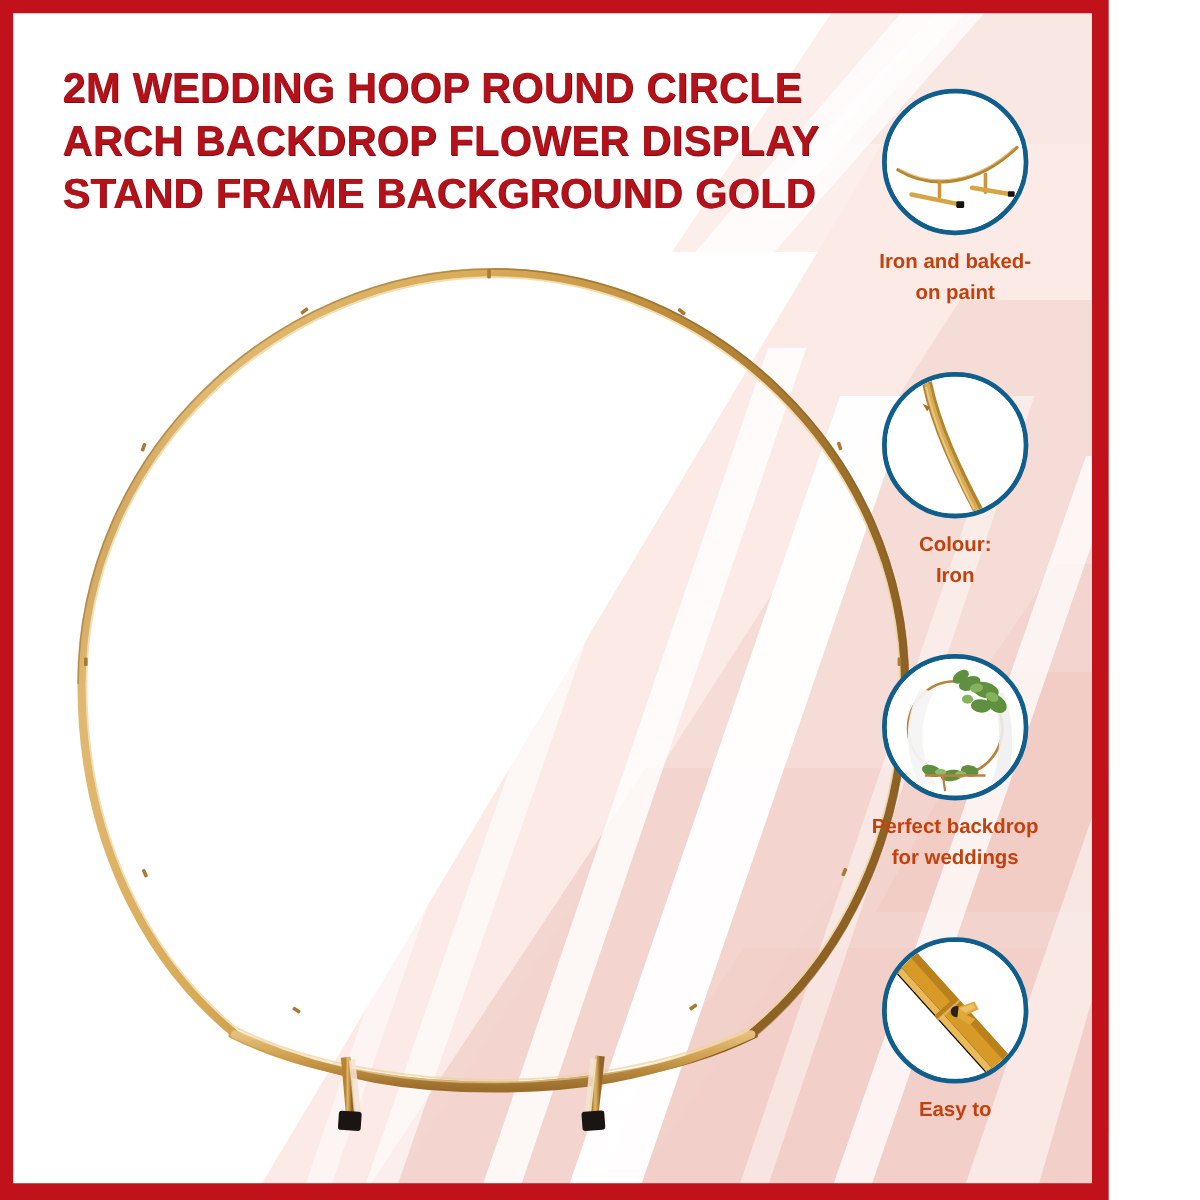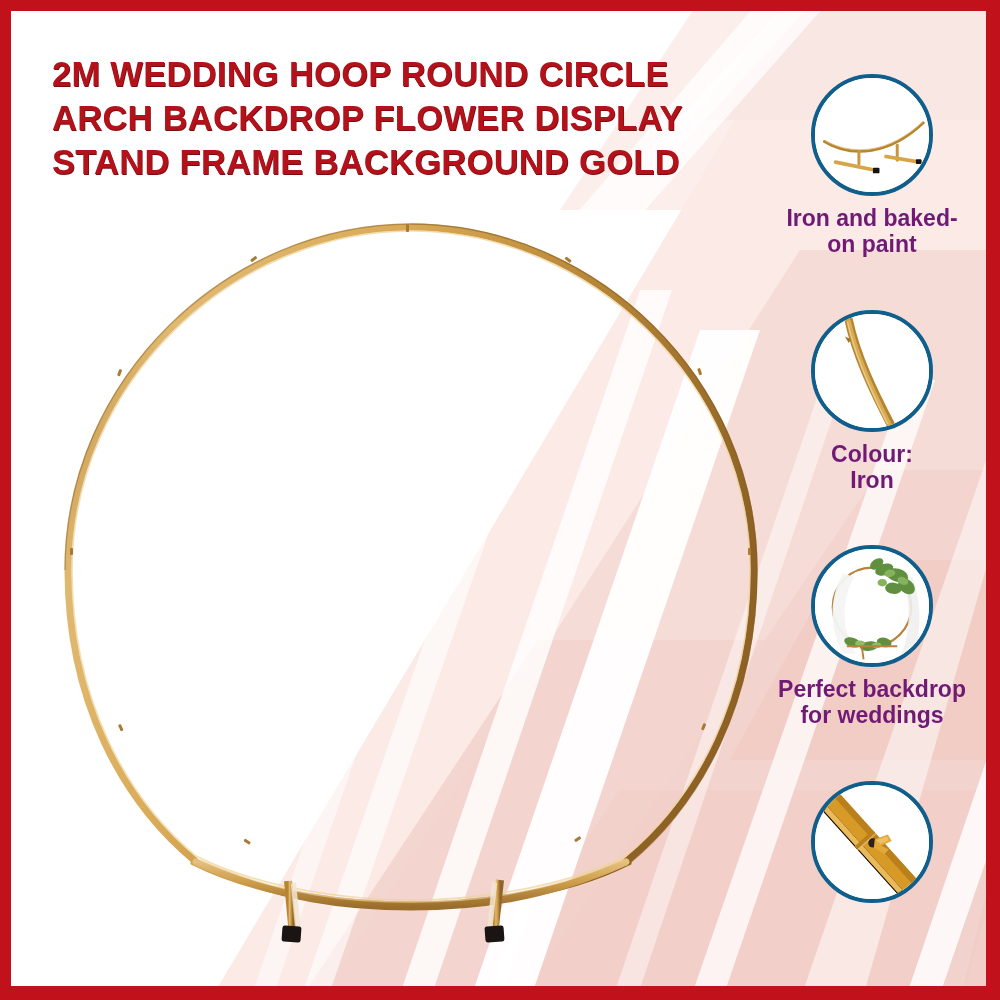--- a/index.html
+++ b/index.html
@@ -2,21 +2,21 @@
 <html><head>
 <meta charset="utf-8">
 <style>
   html, body {
     margin: 0;
     padding: 0;
     background: #ffffff;
   }
   #page {
     position: relative;
-    width: 1000px;
+    width: 924px;
     height: 1000px;
     overflow: hidden;
     background: #ffffff;
     font-family: "Liberation Sans", sans-serif;
     text-decoration: underline;
   }
 
   
   .bg-layer {
     position: absolute;
@@ -95,23 +95,23 @@
     border-radius: 50%;
     border: 4px solid #0f5e8b;
     background: #ffffff;
     overflow: hidden;
     box-sizing: border-box;
   }
   .feature-label {
     margin-top: 9px;
     font-family: "Liberation Sans", sans-serif;
     font-weight: bold;
-    font-size: 23px;
+    font-size: 17px;
     line-height: 26px;
-    color: #701a75;
+    color: #c2410c;
     padding: 0 6px;
   }
   .thumb-svg { position: absolute; inset: 0; width: 100%; height: 100%; }
 </style>
 </head>
 <body>
 
 <div id="page">
 
   <div class="bg-layer bg-base">
@@ -365,19 +365,20 @@
           </g>
 
           <g transform="translate(62,62)">
             <circle cx="0" cy="0" r="5" fill="#2b2118"></circle>
             <path d="M 2 -4 L 16 -9 L 20 -2 L 9 3 L 17 7 L 12 12 L 1 5 Z" fill="#e0a93a"></path>
             <path d="M 3 -3 L 15 -7 L 17 -3 L 8 1 Z" fill="#f2cb7c" opacity="0.7"></path>
           </g>
         </svg>
       </div>
       <div class="feature-label">
+        <div>Easy to</div>
       </div>
     </div>
   </div>
 
   <div class="frame"></div>
 
 </div>
 
 </body></html>

